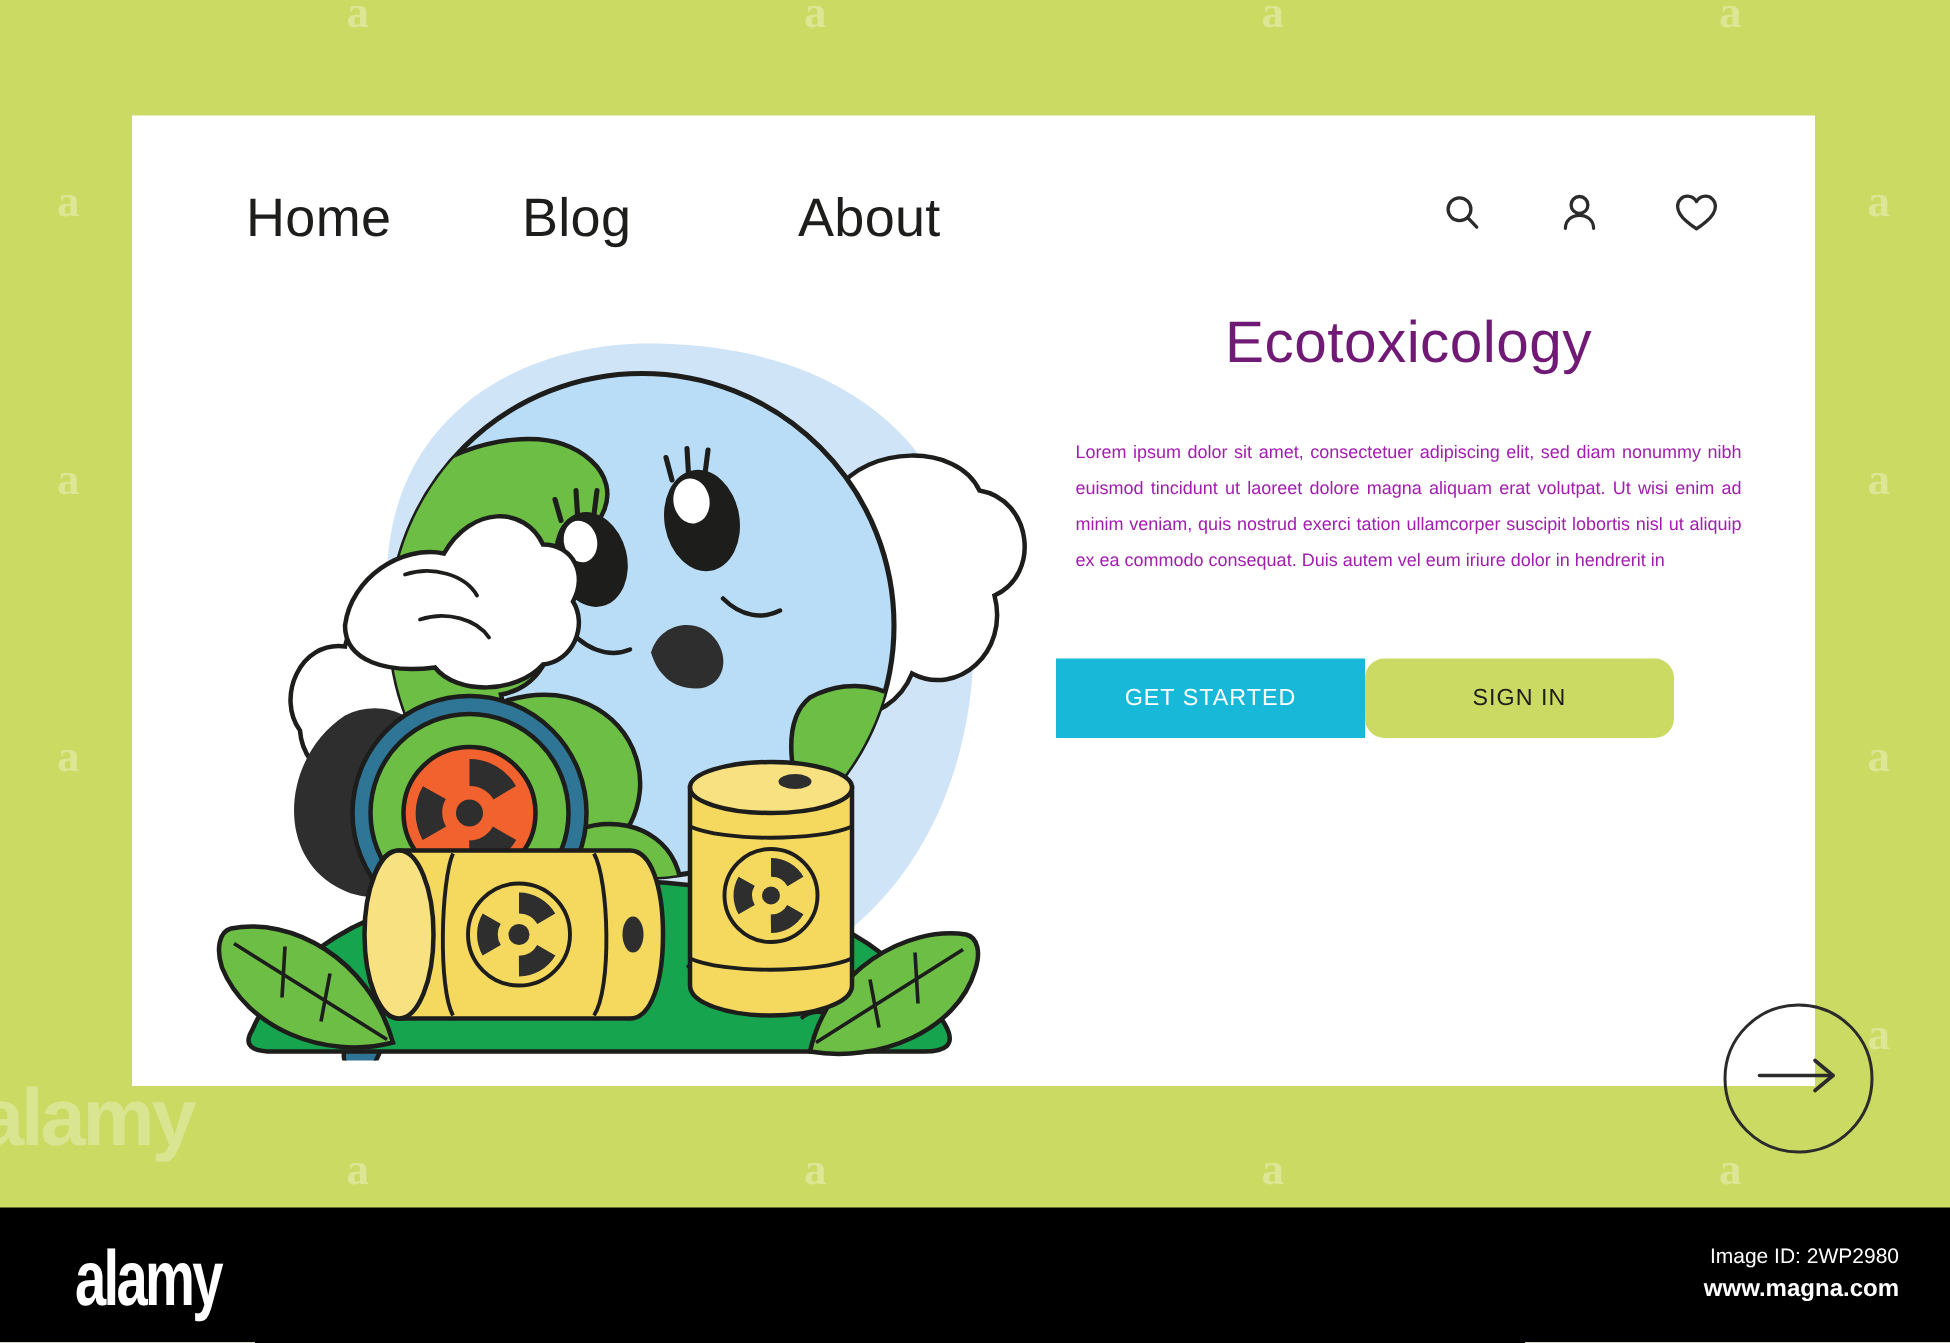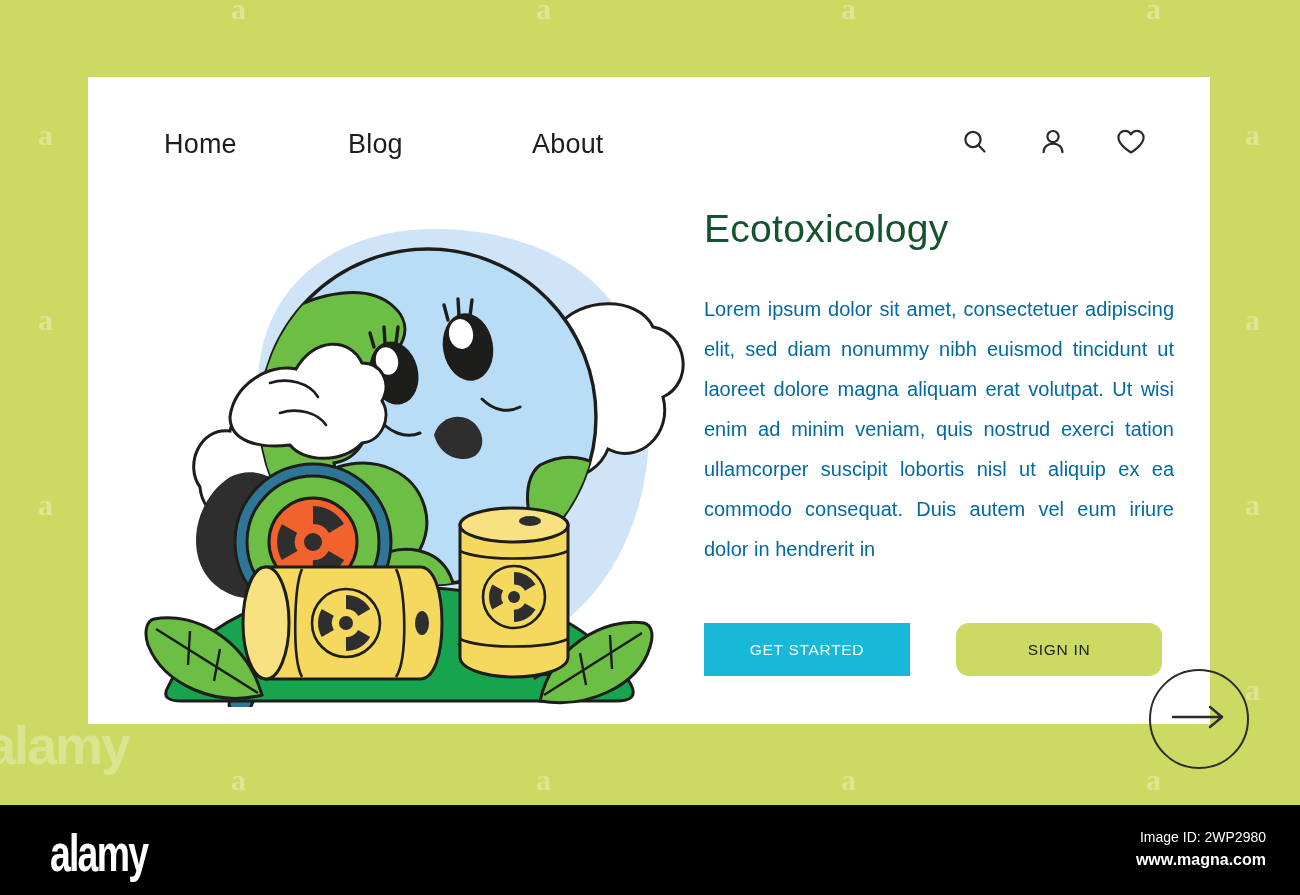--- a/index.html
+++ b/index.html
@@ -61,21 +61,21 @@
     display: flex;
     align-items: center;
   }
   .nav-links {
     display: flex;
     align-items: center;
     margin-left: 76px;
     gap: 0px;
   }
   .nav-link {
-    font-size: 27px;
+    font-size: 36px;
     color: #1d1d1b;
     letter-spacing: .2px;
     text-decoration: none;
     cursor: pointer;
     width: 184px;
   }
   .nav-icons {
     position: absolute;
     right: 62px; top: 48px;
     display: flex;
@@ -90,37 +90,36 @@
   .nav-icon svg { display: block; }
 
   
   .hero-right {
     position: absolute;
     left: 616px; top: 130px;
     width: 470px;
   }
   .hero-title {
     font-size: 39px;
-    color: #14532d;
-    text-align: left;
+    color: #701a75;
+    text-align: center;
     font-weight: 400;
     margin: 0 0 38px 0;
     letter-spacing: .3px;
   }
   .hero-body {
-    font-size: 20px;
+    font-size: 12px;
     line-height: 2.0;
-    color: #0369a1;
+    color: #a21caf;
     text-align: justify;
-    margin: 0;
+    margin: 13px;
   }
   .hero-actions {
     display: flex;
     margin-top: 54px;
-    gap: 46px;
   }
   .btn {
     width: 206px; height: 53px;
     border: none;
     display: flex; align-items: center; justify-content: center;
     font-size: 15.5px;
     letter-spacing: .7px;
     cursor: pointer;
     font-family: "Liberation Sans", sans-serif;
   }

